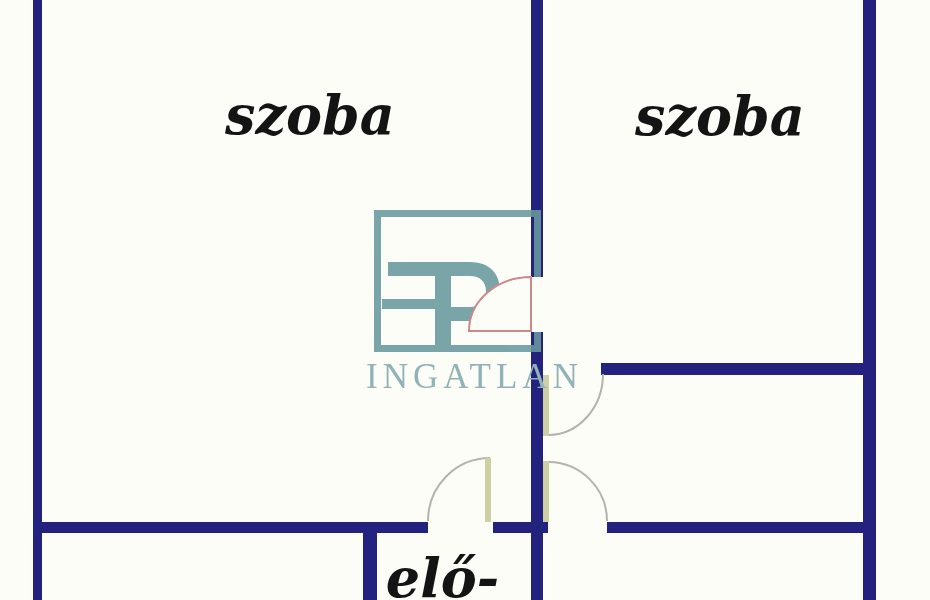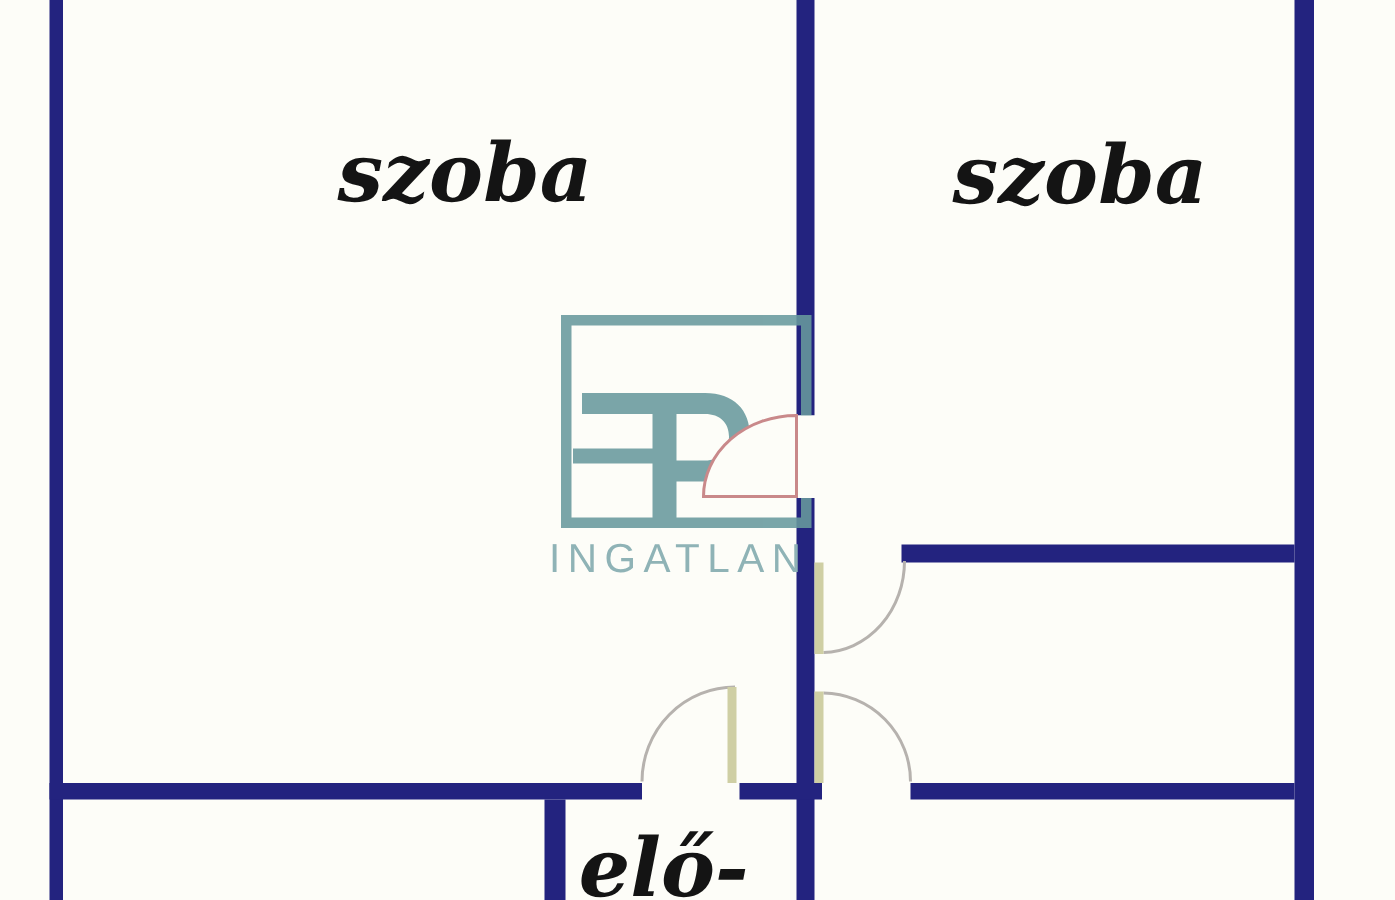--- a/index.html
+++ b/index.html
@@ -16,23 +16,23 @@
     font-style:italic;
     font-weight:bold;
     font-size:54px;
     line-height:1;
     color:#141414;
     text-align:center;
     white-space:nowrap;
   }
   .wm-text{
     position:absolute;
-    font-family:Liberation Sans, sans-serif;
+    font-family:Liberation Serif, serif;
     font-weight:normal;
-    font-size:27px;
+    font-size:35px;
     line-height:1;
     letter-spacing:5px;
     color:#8fb3b6;
     white-space:nowrap;
   }
 </style>
 </head>
 <body>
 
 <div class="canvas">

